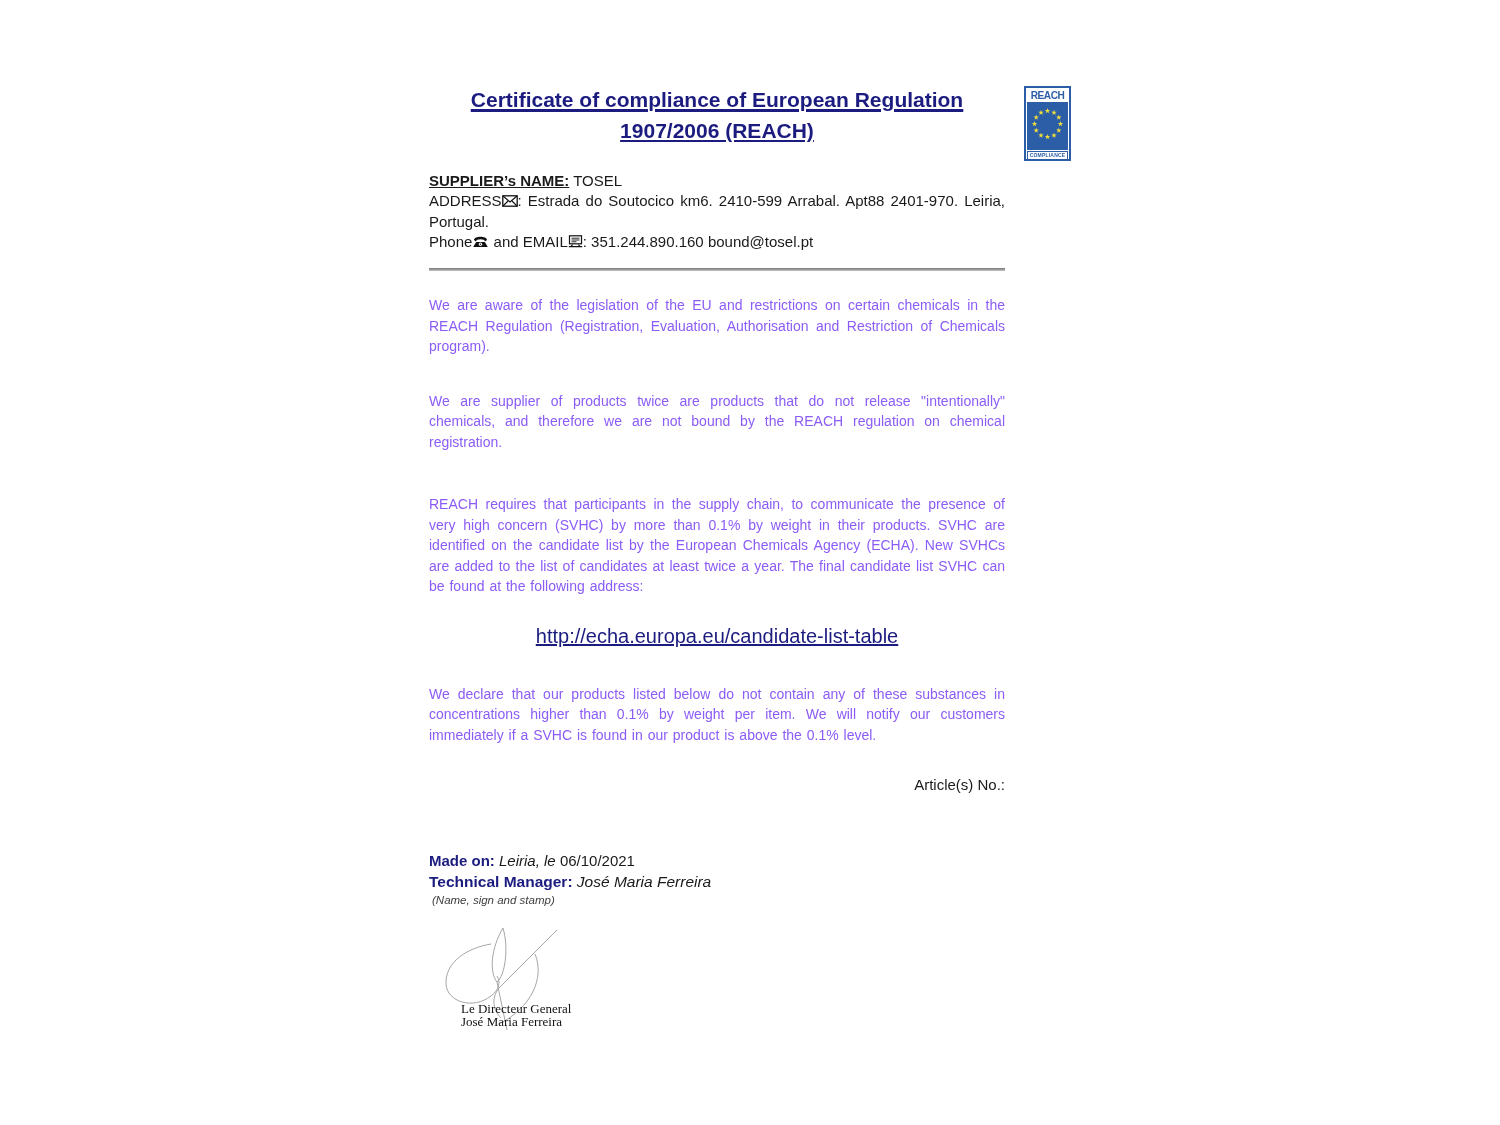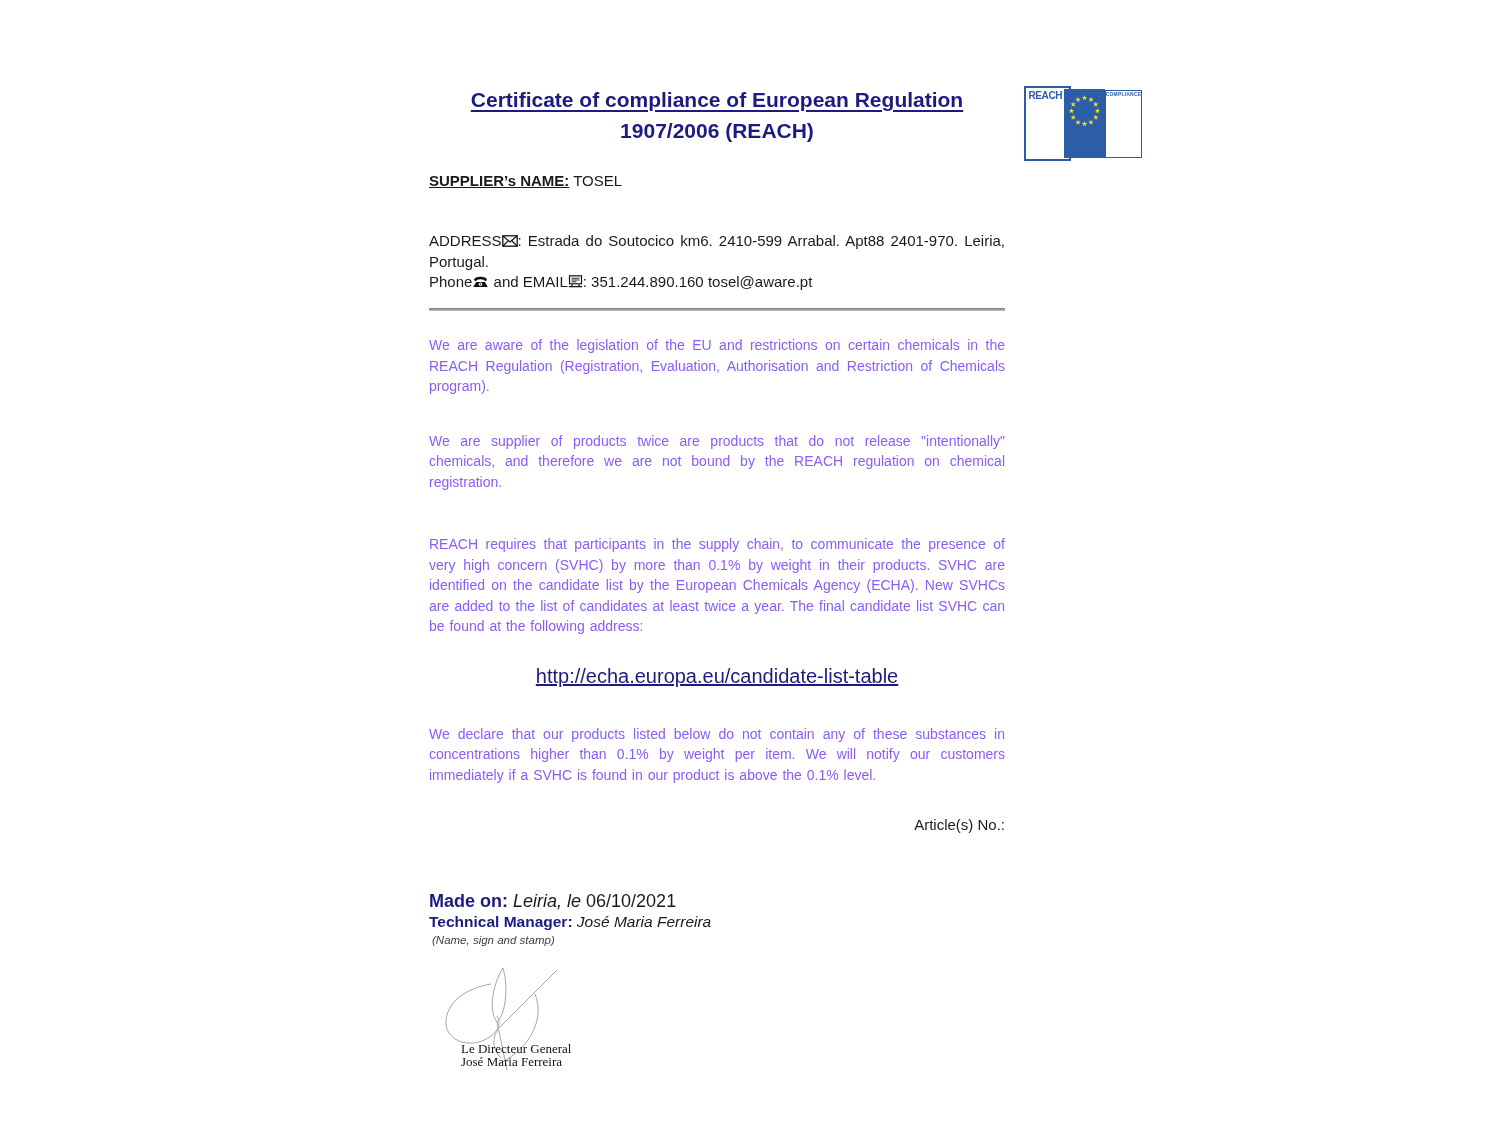--- a/index.html
+++ b/index.html
@@ -3,57 +3,57 @@
 <meta charset="utf-8">
 <style>
   * { margin:0; padding:0; box-sizing:border-box; }
   html,body { background:#ffffff; }
   .page {
     position:relative; width:1500px; height:1125px; background:#ffffff;
     font-family:"Liberation Sans", sans-serif; overflow:hidden;
   }
   .doc { position:absolute; left:429px; top:84px; width:576px; }
 
-  .title { text-align:center; color:#1b1b80; font-weight:bold; font-size:21px; line-height:31px; }
+  .title { text-align:center; color:#1b1b80; font-weight:bold; font-size:21px; line-height:31px;text-decoration:underline; }
   .title .u { text-decoration:underline; text-decoration-thickness:2px; text-underline-offset:3px; }
 
   .supplier { margin-top:25px; color:#1a1a1a; font-size:15px; line-height:20px; }
   .supplier .lbl-u { font-weight:bold; text-decoration:underline; }
-  .addr { text-align:justify;margin-top:40px; }
+  .addr { text-align:justify; }
   .icon { display:inline-block; vertical-align:-1px; }
 
   .rule { margin-top:15px; height:3px; background:linear-gradient(#777777,#c2c2c2); }
 
   .para { color:#8b5cf6; font-size:14px; line-height:20.5px; text-align:justify; word-spacing:1px; }
   .p1 { margin-top:24px; } .p2 { margin-top:34px; } .p3 { margin-top:42px; }
   .p4 { margin-top:36px; }
   .linkline { margin-top:28px; text-align:center; }
   .linkline a { color:#1c1c80; font-size:20px; text-decoration:underline; cursor:pointer; }
 
   .article { margin-top:30px; color:#1a1a1a; font-size:15px; line-height:20px;text-align:right; }
 
-  .made { margin-top:56px; font-size:18px; line-height:20px; color:#1a1a1a; }
+  .made { margin-top:56px; font-size:15px; line-height:20px; color:#1a1a1a; }
   .navy-b { color:#1b1b80; font-weight:bold; }
   .ital { font-style:italic; }
   .note { margin-top:1px; color:#3d3d3d; font-size:11.5px; font-style:italic; line-height:15px; }
   .tech { margin-top:0; font-size:15.5px; line-height:21px; color:#1a1a1a; }
   .note2 { padding-left:3px; }
 
   .signature { position:relative; margin-top:18px; margin-left:10px; width:150px; height:105px; }
   .sig-scribble { position:absolute; left:0; top:0; }
   .sig-text {
     position:absolute; left:22px; top:28px; width:120px;
     font-family:"Liberation Serif", serif; font-size:13px; line-height:13px; color:#111111;margin-top:48px;
   }
 
   
   .reach-logo {
     position:absolute; left:1024px; top:86px; width:47px; height:75px;
     border:2px solid #2b5ea7; background:#ffffff; padding:1px;
-    display:flex; flex-direction:row; align-items:stretch;
+    display:flex; flex-direction:column; align-items:stretch;
   }
   .reach-top {
     color:#2b5ea7; font-weight:bold; font-size:11px; line-height:13px; text-align:center;
     letter-spacing:-0.5px; transform:scaleX(0.92); transform-origin:center;
   }
   .reach-mid { flex:1; background:#2b5ea7; }
   .reach-bottom {
     margin-top:1px; border:1px solid #2b5ea7; color:#2b5ea7; font-weight:bold;
     font-size:5px; line-height:7px; text-align:center; letter-spacing:0.2px;
   }
@@ -79,21 +79,21 @@
             </svg></span><span>: Estrada do Soutocico km6. 2410-599 Arrabal. Apt88 2401-970. Leiria, Portugal.</span></div>
       <div><span>Phone</span><span class="icon"><svg width="17" height="13" viewBox="0 0 17 13">
               <path d="M2 5 C2 0.5 15 0.5 15 5 L13 6.5 C13 3.5 4 3.5 4 6.5 Z" fill="#111"></path>
               <path d="M4.2 7 h8.6 l3 5 H1.2 Z" fill="#111"></path>
               <circle cx="8.5" cy="9.3" r="1.7" fill="#fff"></circle>
               <circle cx="8.5" cy="9.3" r="0.7" fill="#111"></circle>
             </svg></span><span> and EMAIL</span><span class="icon"><svg width="15" height="13" viewBox="0 0 15 13">
               <rect x="1.5" y="0.8" width="12" height="8" fill="none" stroke="#111" stroke-width="1.2"></rect>
               <path d="M3.5 3.2 h8 M3.5 5 h8 M3.5 6.8 h5" stroke="#111" stroke-width="0.9"></path>
               <path d="M0.8 11.6 h13.4 M4.5 9.6 l-1.5 2 M10.5 9.6 l1.5 2" stroke="#111" stroke-width="1.1" fill="none"></path>
-            </svg></span><span>: 351.244.890.160 tosel@aware.pt</span></div>
+            </svg></span><span>: 351.244.890.160 bound@tosel.pt</span></div>
     </div>
 
     <div class="rule"></div>
 
     <p class="para p1">We are aware of the legislation of the EU and restrictions on certain chemicals in the REACH Regulation (Registration, Evaluation, Authorisation and Restriction of Chemicals program).</p>
 
     <p class="para p2">We are supplier of products twice are products that do not release "intentionally" chemicals, and therefore we are not bound by the REACH regulation on chemical registration.</p>
 
     <p class="para p3">REACH requires that participants in the supply chain, to communicate the presence of very high concern (SVHC) by more than 0.1% by weight in their products. SVHC are identified on the candidate list by the European Chemicals Agency (ECHA). New SVHCs are added to the list of candidates at least twice a year. The final candidate list SVHC can be found at the following address:</p>
 

